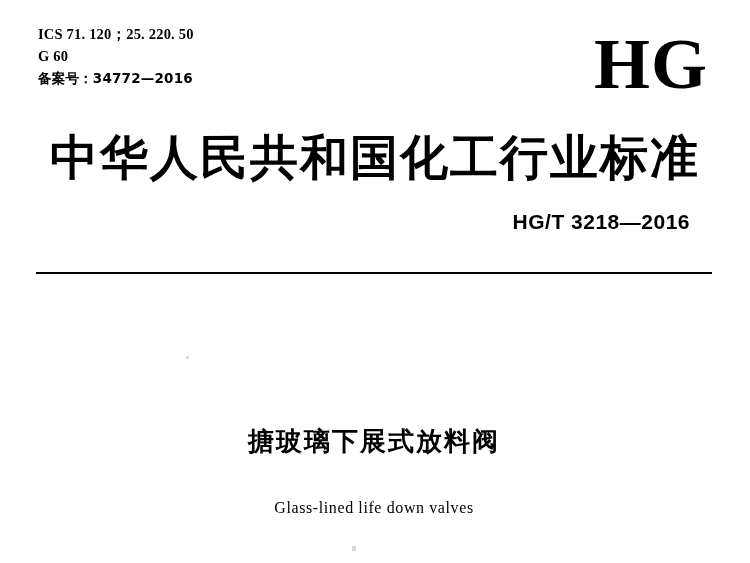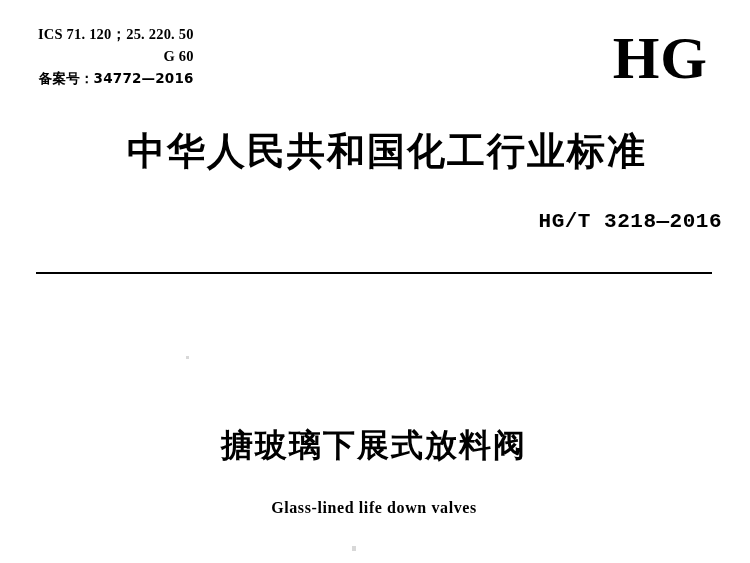--- a/index.html
+++ b/index.html
@@ -24,64 +24,63 @@
   
   .class-block {
     position: absolute;
     left: 38px;
     top: 24px;
     line-height: 1.5;
     font-size: 14.5px;
     font-weight: bold;
     font-family: "Liberation Serif", serif;
     letter-spacing: 0.2px;
-    text-align: right;
   }
   .class-block div {
     white-space: nowrap;
   }
   .class-block .cn {
     font-family: "DejaVu Sans", sans-serif;
     font-size: 13.5px;
     font-weight: bold;
   }
 
   
   .hg-mark {
     position: absolute;
     right: 42px;
     top: 28px;
     font-family: "Liberation Serif", serif;
     font-weight: bold;
-    font-size: 60px;
+    font-size: 72px;
     letter-spacing: 1px;
     line-height: 1;
   }
 
   
   .main-title {
     position: absolute;
-    left: 48px;
+    left: 36px;
     top: 126px;
     width: 678px;
     text-align: center;
     font-family: "DejaVu Sans", sans-serif;
     font-weight: bold;
-    font-size: 38px;
+    font-size: 48px;
     letter-spacing: 2px;
     white-space: nowrap;
   }
 
   
   .std-no {
     position: absolute;
-    right: 28px;
+    right: 60px;
     top: 210px;
     text-align: center;
-    font-family: Liberation Mono, monospace;
+    font-family: Liberation Sans, sans-serif;
   }
   .std-no .num {
     font-size: 21px;
     font-weight: bold;
     letter-spacing: 0.5px;
     white-space: nowrap;
   }
   .std-no .replace {
     margin-top: 7px;
     font-size: 14.5px;
@@ -101,32 +100,32 @@
 
   
   .subject-cn {
     position: absolute;
     left: 36px;
     top: 424px;
     width: 676px;
     text-align: center;
     font-family: Liberation Serif, serif;
     font-weight: bold;
-    font-size: 32px;
+    font-size: 26px;
     letter-spacing: 2px;
     white-space: nowrap;
   }
   .subject-en {
     position: absolute;
     left: 36px;
     top: 499px;
     width: 676px;
     text-align: center;
     font-family: "Liberation Serif", serif;
-    font-weight: bold;
+    font-weight: normal;
     font-size: 16px;
     letter-spacing: 0.6px;
     white-space: nowrap;
   }
 
   
   .speck {
     position: absolute;
     background: #d8d8d8;
   }

